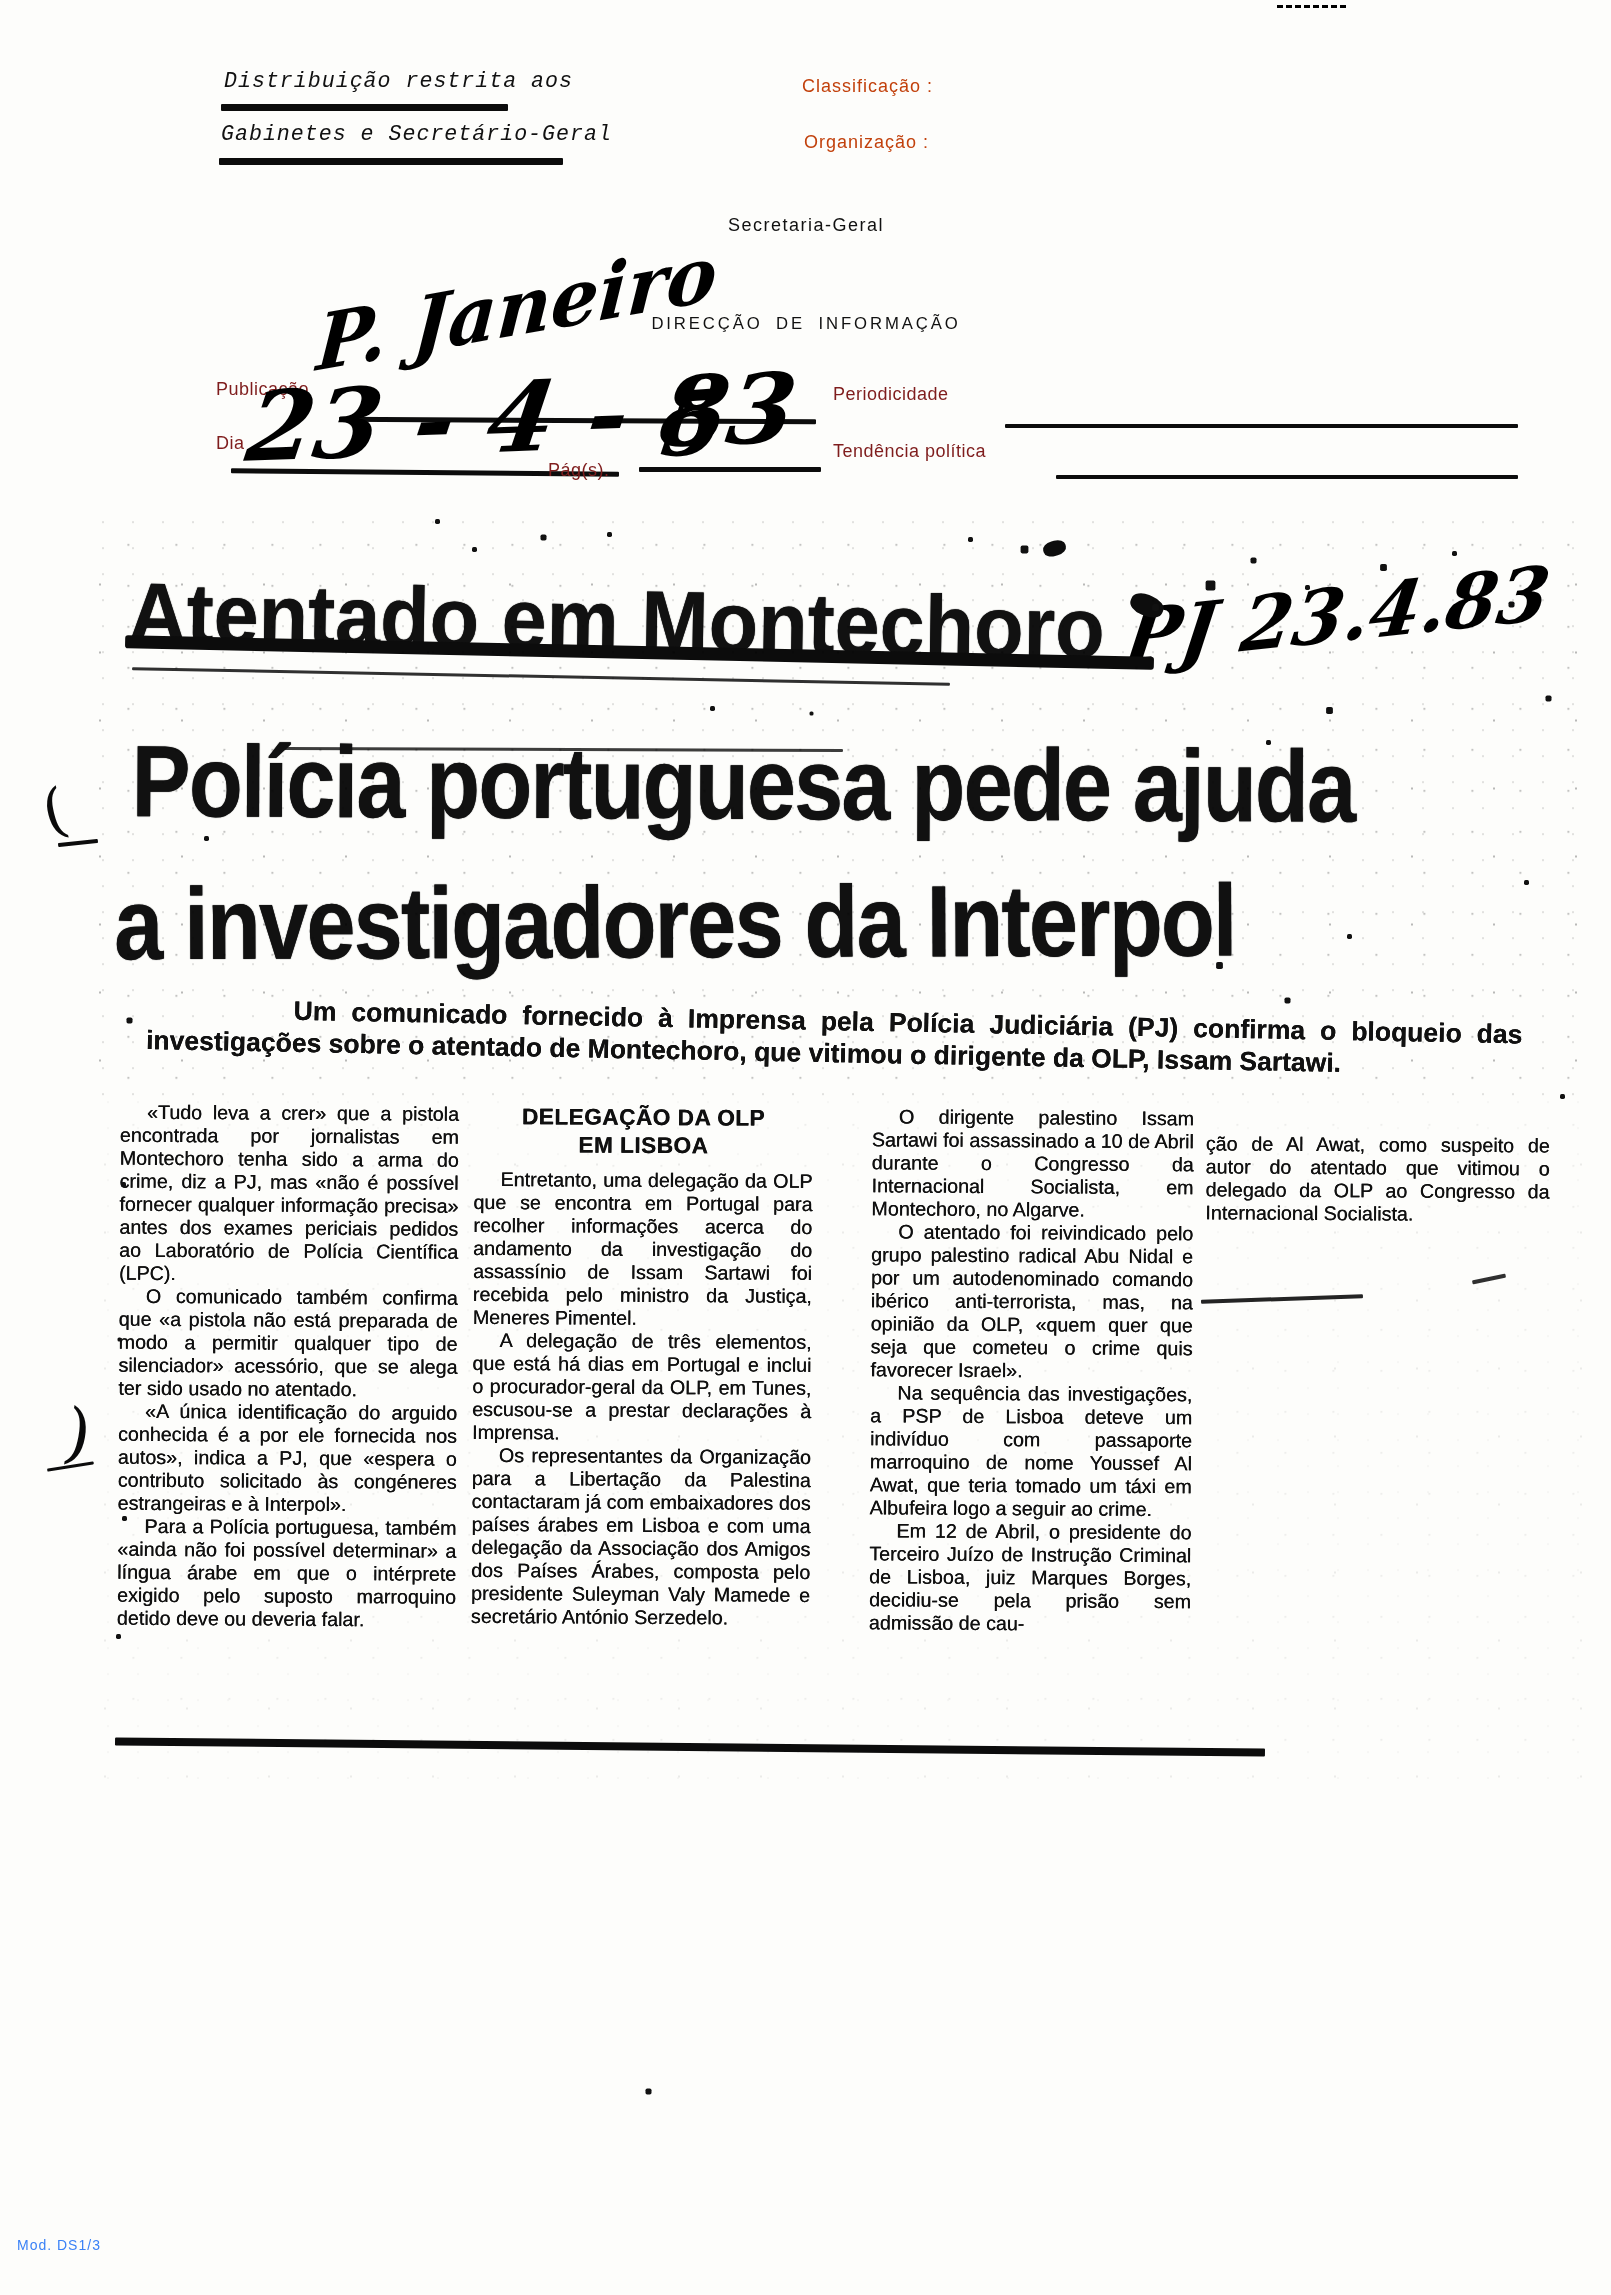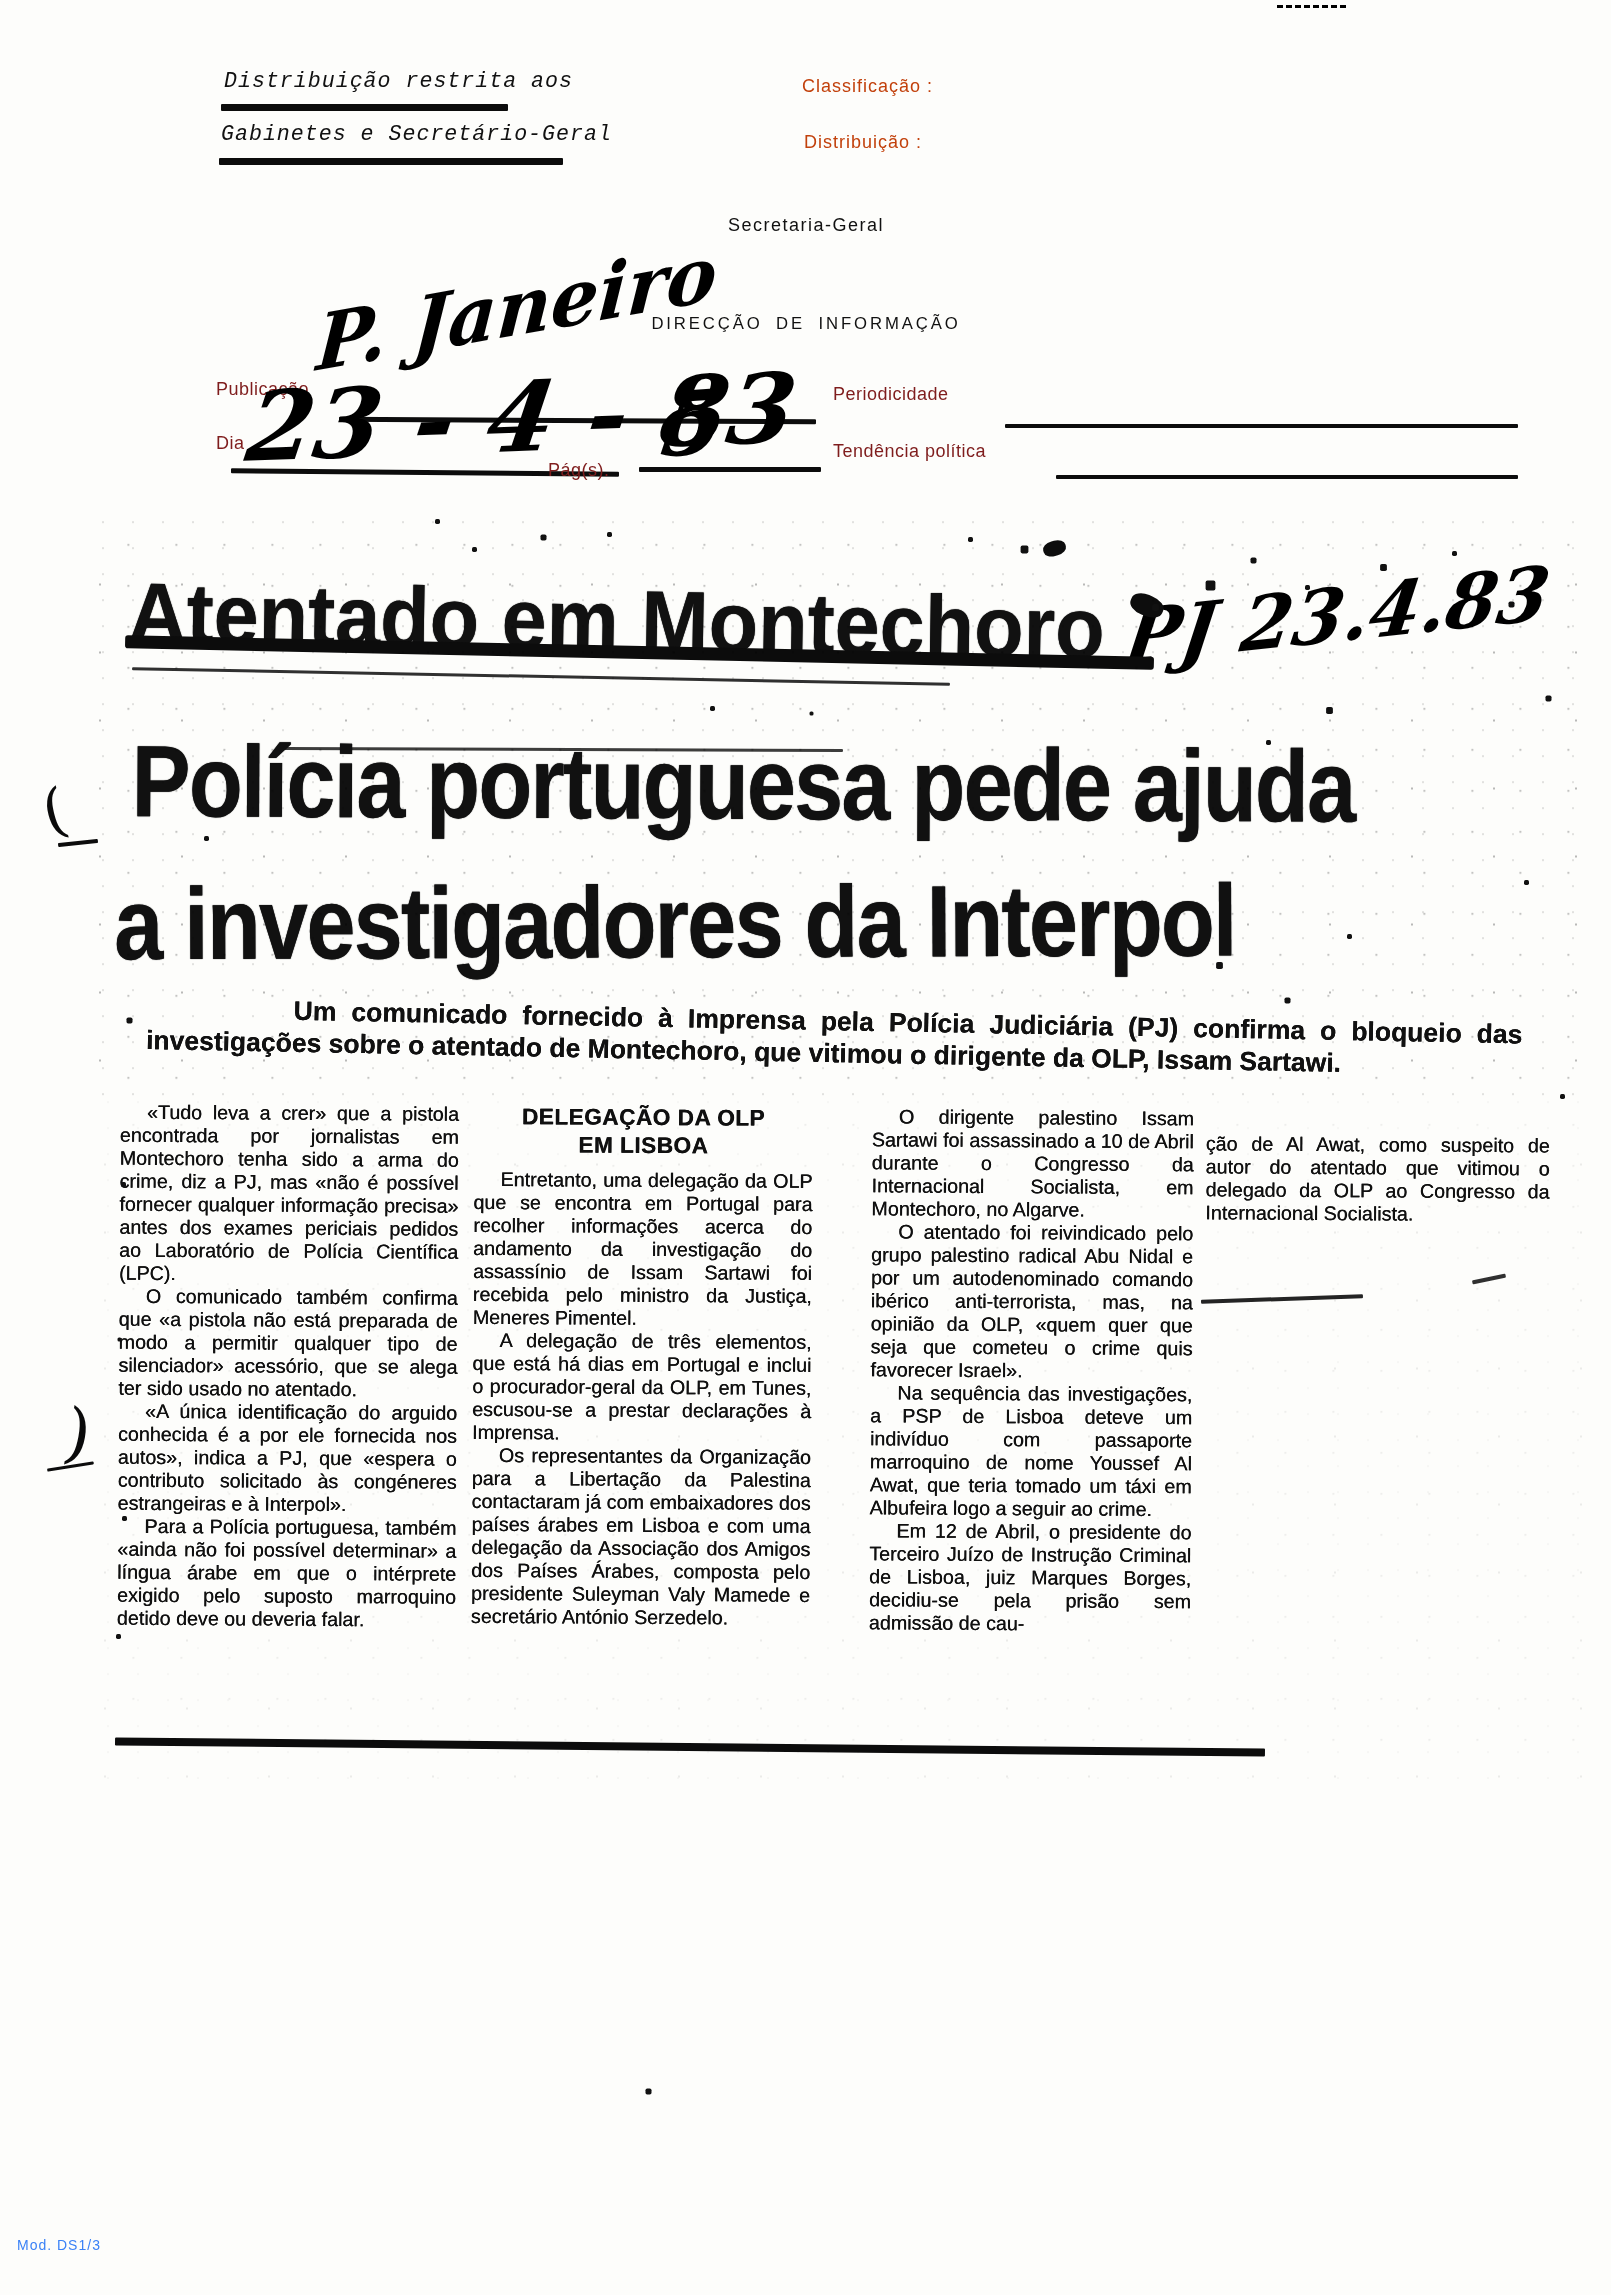--- a/index.html
+++ b/index.html
@@ -61,21 +61,21 @@
 <div class="page">
 
   <div class="abs topdash" style="left:1277px;top:4.9px;"></div>
 
   <div class="abs hnote" style="left:224px;top:69px;">Distribuição restrita aos</div>
   <div class="abs bar" style="left:221px;top:104px;width:287px;height:7.4px;"></div>
   <div class="abs hnote" style="left:221px;top:122px;">Gabinetes e Secretário-Geral</div>
   <div class="abs bar" style="left:219px;top:158px;width:344px;height:7.4px;"></div>
 
   <div class="abs hlabel" style="left:802px;top:76px;">Classificação :</div>
-  <div class="abs hlabel" style="left:804px;top:132px;">Distribuição :</div>
+  <div class="abs hlabel" style="left:804px;top:132px;">Organização :</div>
 
   <div class="abs orgsub" style="left:806px;top:215px;transform:translateX(-50%);">Secretaria-Geral</div>
   <div class="abs divline" style="left:806px;top:314px;transform:translateX(-50%);">DIRECÇÃO DE INFORMAÇÃO</div>
 
   <div class="abs flabel" style="left:216px;top:379px;">Publicação</div>
   <div class="abs hand" style="left:314px;top:300px;font-size:76px;transform:rotate(-10deg) skewX(-14deg);transform-origin:left bottom;">P. Janeiro</div>
   <div class="abs bar" style="left:339px;top:418px;width:477px;height:5.4px;transform:rotate(0.3deg);"></div>
   <div class="abs flabel" style="left:833px;top:384px;">Periodicidade</div>
   <div class="abs bar" style="left:1005px;top:424px;width:513px;height:4.4px;"></div>
 

